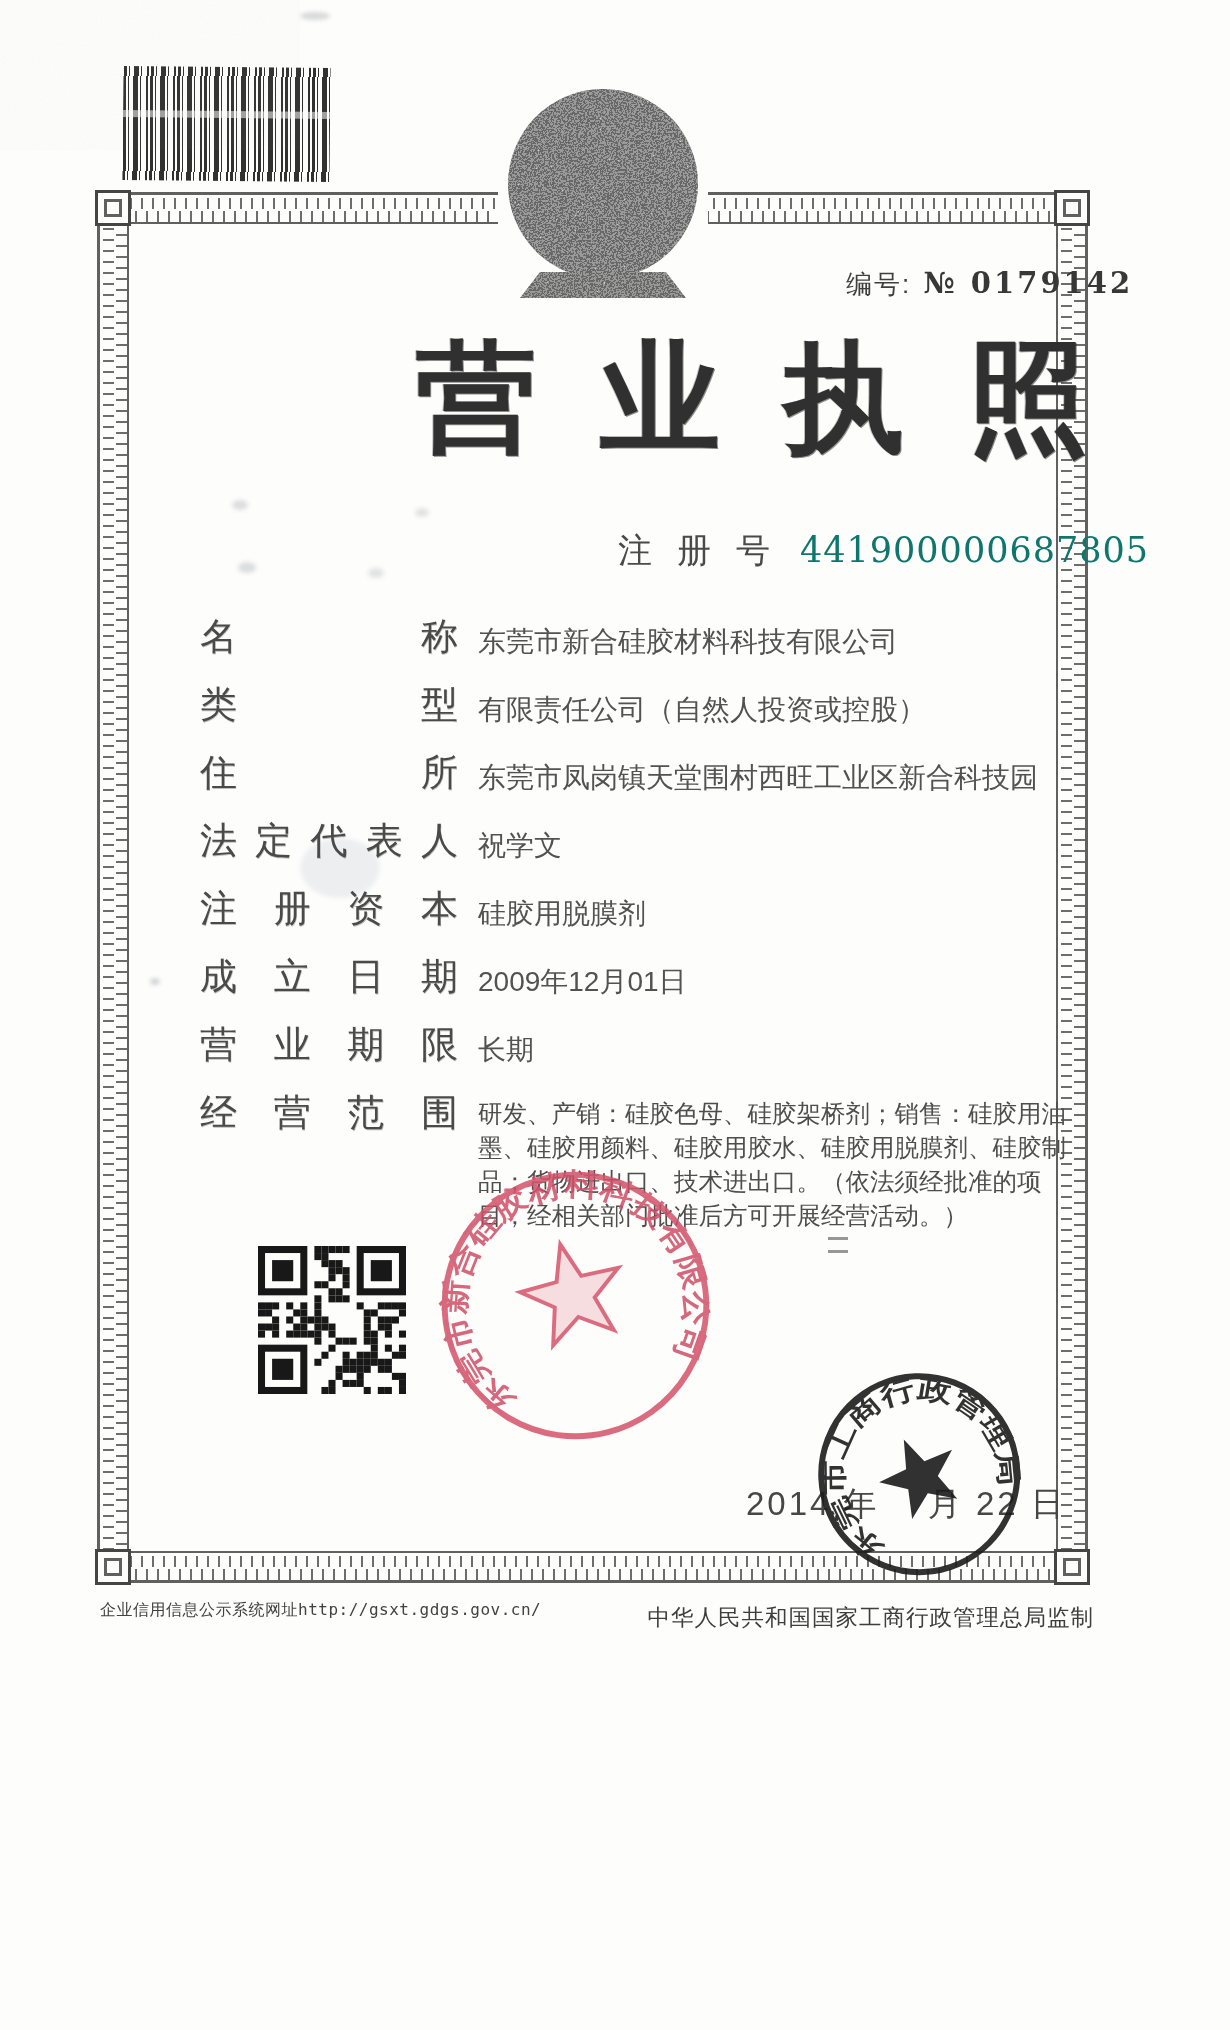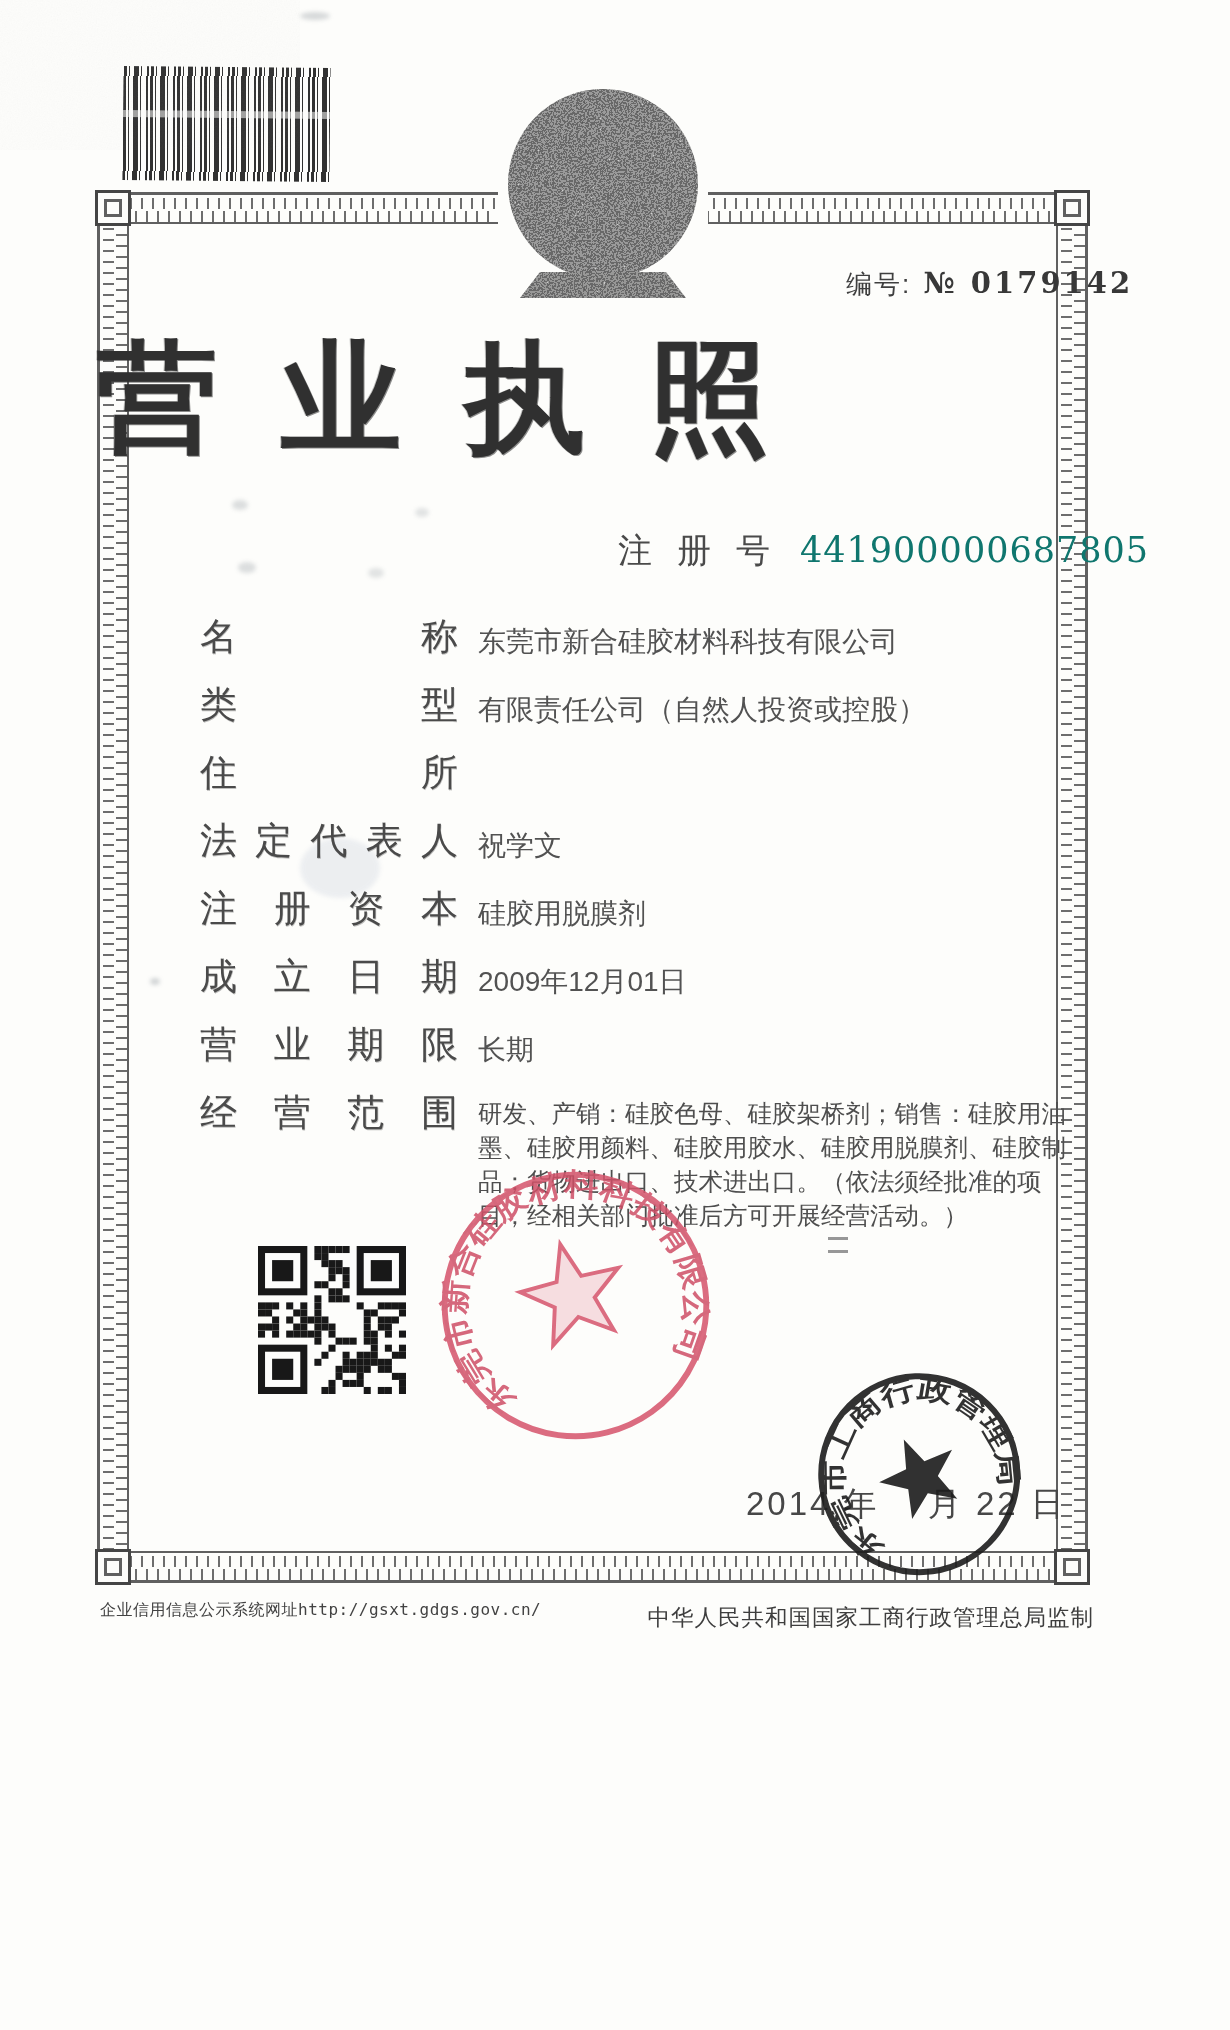--- a/index.html
+++ b/index.html
@@ -63,21 +63,21 @@
   .emblem{position:absolute;left:502px;top:86px;width:202px;height:214px;z-index:3;}
 
   .serial{
     position:absolute;left:846px;top:252px;z-index:3;display:flex;align-items:baseline;gap:12px;
     font-size:26px;color:#3f3f3f;letter-spacing:2px;margin-top:14px;
   }
   .serial .no{font-family:"DejaVu Serif",serif;font-weight:bold;font-size:29px;letter-spacing:3px;color:#383838;}
 
   
   .title{
-    position:absolute;left:97px;width:991px;top:322px;z-index:3;text-align:left;
+    position:absolute;left:97px;width:991px;top:322px;z-index:3;text-align:right;
     font-size:120px;font-weight:900;color:#303030;line-height:1.25;
     text-shadow:1px 1px 0 rgba(48,48,48,.55), -1px 0 0 rgba(48,48,48,.3);
   }
   .title span{letter-spacing:64px;margin-right:-64px;}
 
   
   .regno{position:absolute;left:618px;top:528px;z-index:3;display:flex;align-items:baseline;}
   .regno .lbl{font-size:34px;color:#4a4a4a;display:flex;justify-content:space-between;width:152px;}
   .regno .num{font-family:"DejaVu Serif",serif;font-size:35px;color:#0f766e;margin-left:30px;letter-spacing:1px;}
 
@@ -190,20 +190,21 @@
         <span>类</span>
         <span>型</span>
       </span>
     <span class="val">有限责任公司（自然人投资或控股）</span>
   </div>
   <div class="row" style="top:752px">
     <span class="lbl justify-chars">
         <span>住</span>
         <span>所</span>
       </span>
+    <span class="val">东莞市凤岗镇天堂围村西旺工业区新合科技园</span>
   </div>
   <div class="row" style="top:820px">
     <span class="lbl justify-chars">
         <span>法</span>
         <span>定</span>
         <span>代</span>
         <span>表</span>
         <span>人</span>
       </span>
     <span class="val">祝学文</span>

